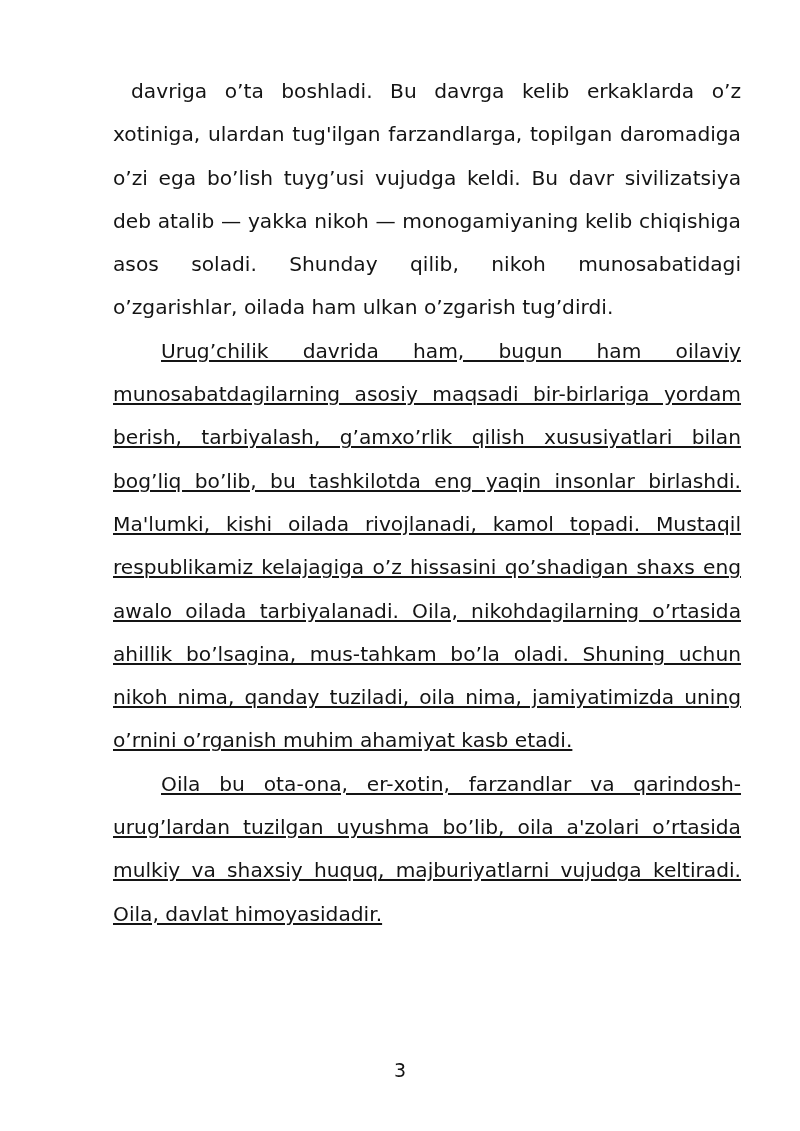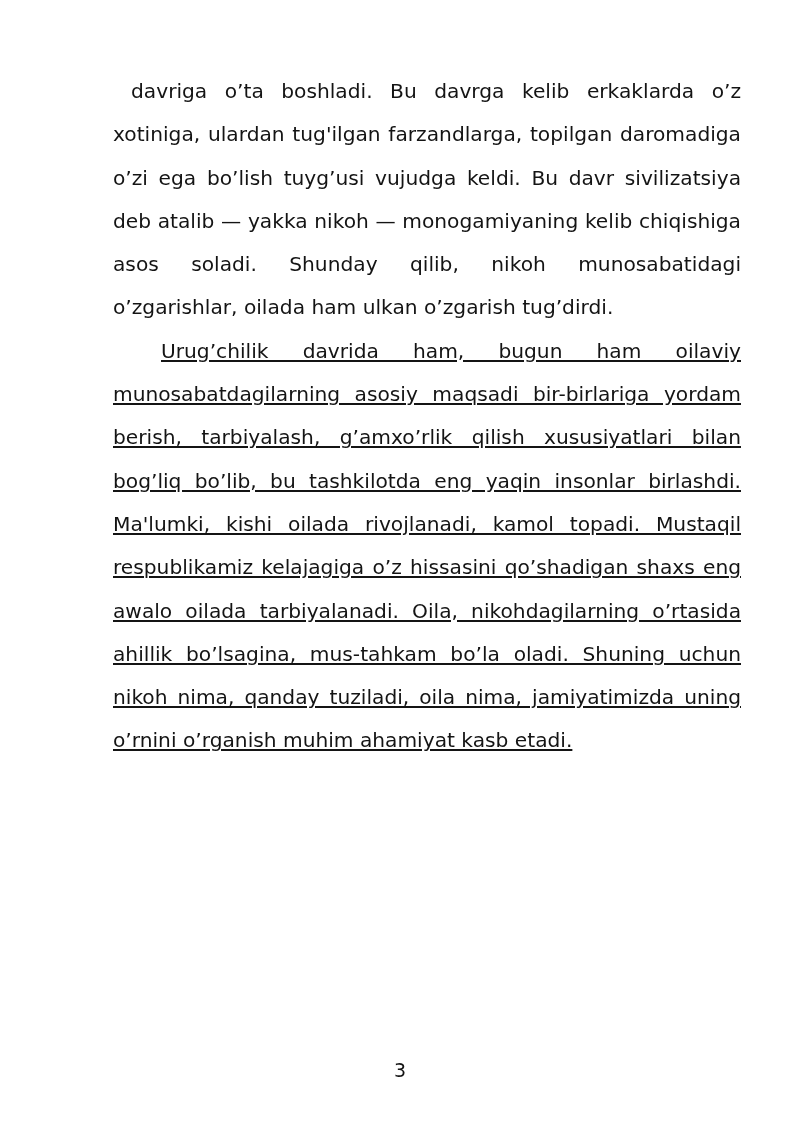--- a/index.html
+++ b/index.html
@@ -61,18 +61,19 @@
 <body>
 
 <div class="page">
 
   <div class="text-block">
 
     <p class="para continuation">davriga o’ta boshladi. Bu davrga kelib erkaklarda o’z xotiniga, ulardan tug'ilgan farzandlarga, topilgan daromadiga o’zi ega bo’lish tuyg’usi vujudga keldi. Bu davr sivilizatsiya deb atalib — yakka nikoh — monogamiyaning kelib chiqishiga asos soladi. Shunday qilib, nikoh munosabatidagi o’zgarishlar, oilada ham ulkan o’zgarish tug’dirdi.</p>
 
     <p class="para indented">Urug’chilik davrida ham, bugun ham oilaviy munosabatdagilarning asosiy maqsadi bir-birlariga yordam berish, tarbiyalash, g’amxo’rlik qilish xususiyatlari bilan bog’liq bo’lib, bu tashkilotda eng yaqin insonlar birlashdi. Ma'lumki, kishi oilada rivojlanadi, kamol topadi. Mustaqil respublikamiz kelajagiga o’z hissasini qo’shadigan shaxs eng awalo oilada tarbiyalanadi. Oila, nikohdagilarning o’rtasida ahillik bo’lsagina, mus-tahkam bo’la oladi. Shuning uchun nikoh nima, qanday tuziladi, oila nima, jamiyatimizda uning o’rnini o’rganish muhim ahamiyat kasb etadi.</p>
 
+    <p class="para indented">Oila bu ota-ona, er-xotin, farzandlar va qarindosh-urug’lardan tuzilgan uyushma bo’lib, oila a'zolari o’rtasida mulkiy va shaxsiy huquq, majburiyatlarni vujudga keltiradi. Oila, davlat himoyasidadir.</p>
 
   </div>
 
   <div class="page-number">3</div>
 
 </div>
 
 </body></html>

